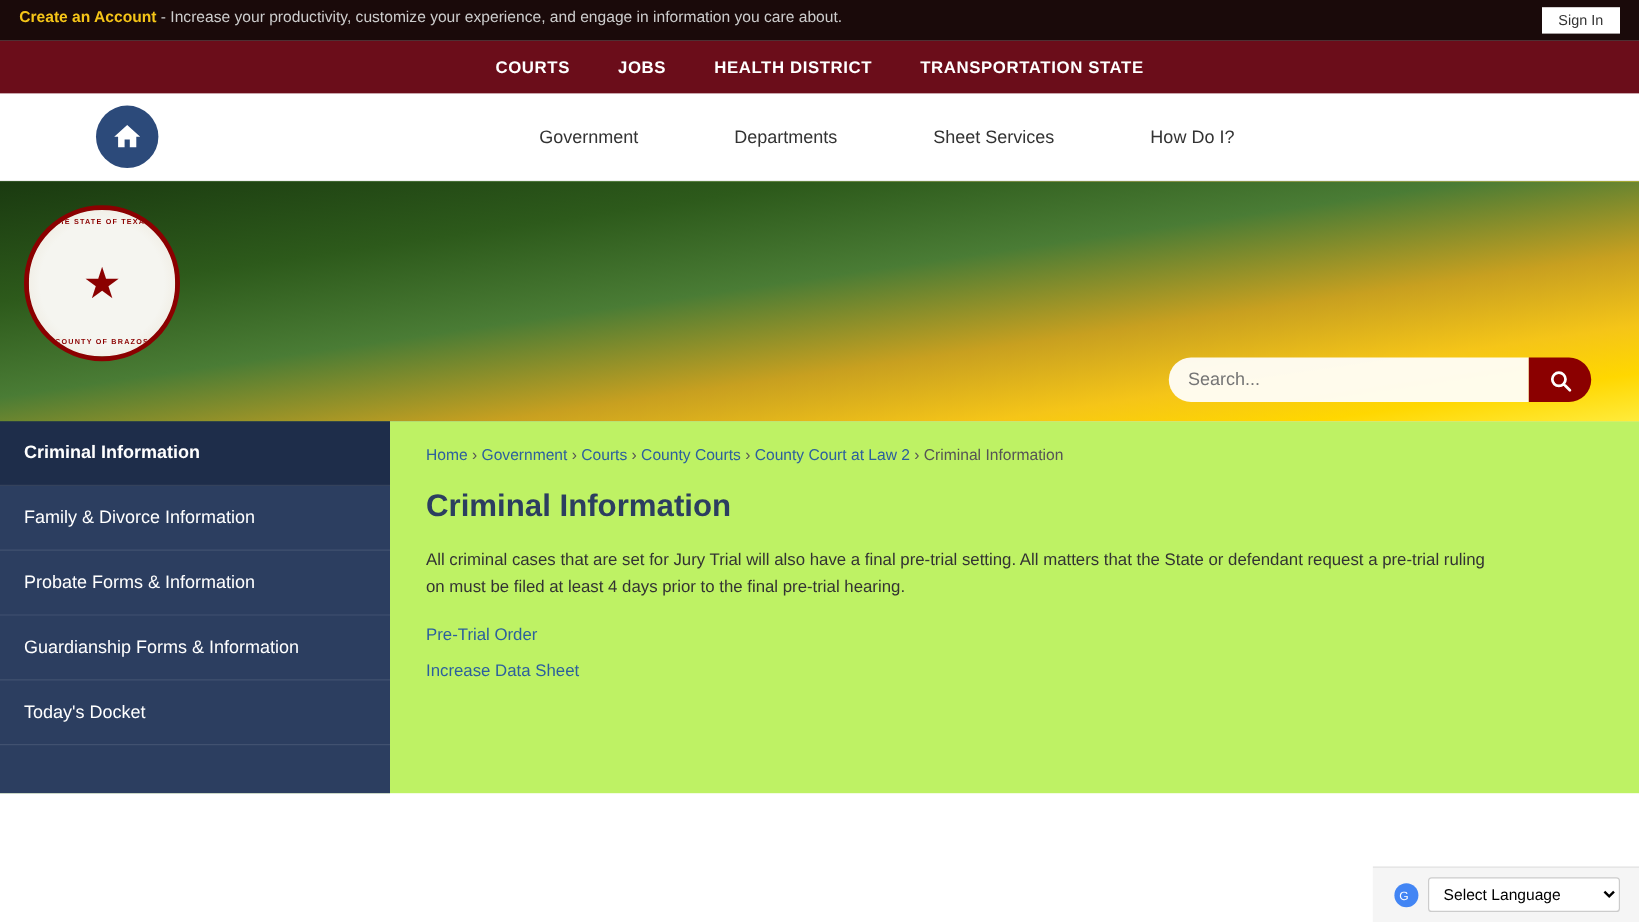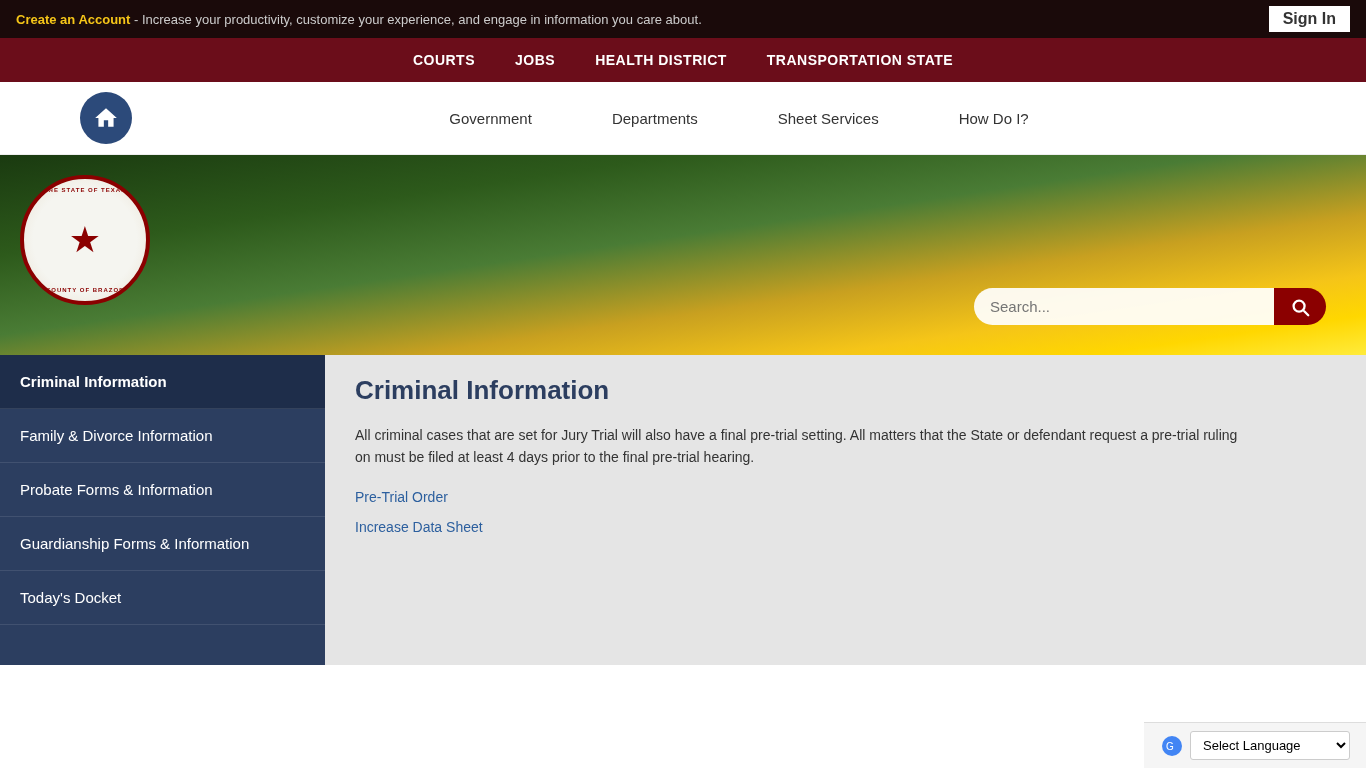--- a/index.html
+++ b/index.html
@@ -5,36 +5,35 @@
     * { margin: 0; padding: 0; box-sizing: border-box; }
     body { font-family: Arial, sans-serif; font-size: 14px; background: #fff; width: 1366px; min-height: 768px; overflow-x: hidden; }
 
     
     .top-banner {
       background: #1a0a0a;
       color: #ccc;
       padding: 6px 16px;
       font-size: 13px;
       display: flex;
-      align-items: center;
       justify-content: space-between;
     }
     .top-banner a {
       color: #f5c518;
       font-weight: bold;
       text-decoration: none;
     }
     .sign-in-btn {
       background: #fff;
       color: #333;
       border: none;
       padding: 4px 14px;
-      font-size: 16px;
-      cursor: pointer;
-      font-weight: bold;
+      font-size: 12px;
+      cursor: pointer;
+      font-weight: normal;
     }
 
     
     .quick-links {
       background: #6b0d1a;
       display: flex;
       justify-content: center;
       gap: 40px;
       padding: 14px 0;
     }
@@ -140,21 +139,21 @@
       color: #8b0000;
       font-weight: bold;
       white-space: nowrap;
       letter-spacing: 1px;
     }
 
     
     .search-wrap {
       position: absolute;
       right: 40px;
-      bottom: 30px;
+      bottom: 16px;
       display: flex;
       z-index: 10;
     }
     .search-input {
       width: 300px;
       padding: 10px 16px;
       font-size: 15px;
       border: none;
       outline: none;
       border-radius: 30px 0 0 30px;
@@ -170,21 +169,21 @@
       display: flex;
       align-items: center;
       justify-content: center;
     }
     .search-btn svg { width: 22px; height: 22px; fill: #fff; }
 
     
     .content-area {
       display: flex;
       min-height: 310px;
-      background: #e5e5e5;
+      background: #bef264;
     }
 
     
     .sidebar {
       width: 325px;
       background: #2c3e60;
       flex-shrink: 0;
     }
     .sidebar-item {
       display: block;
@@ -335,20 +334,33 @@
   <aside class="sidebar">
     <a class="sidebar-item active">Criminal Information</a>
     <a class="sidebar-item">Family &amp; Divorce Information</a>
     <a class="sidebar-item">Probate Forms &amp; Information</a>
     <a class="sidebar-item">Guardianship Forms &amp; Information</a>
     <a class="sidebar-item">Today's Docket</a>
   </aside>
 
   <main class="main-content">
 
+    <nav class="breadcrumb">
+      <a>Home</a>
+      <span> › </span>
+      <a>Government</a>
+      <span> › </span>
+      <a>Courts</a>
+      <span> › </span>
+      <a>County Courts</a>
+      <span> › </span>
+      <a>County Court at Law 2</a>
+      <span> › </span>
+      <span>Criminal Information</span>
+    </nav>
 
     <h1 class="page-title">Criminal Information</h1>
 
     <p class="body-text">All criminal cases that are set for Jury Trial will also have a final pre-trial setting. All matters that the State or defendant request a pre-trial ruling on must be filed at least 4 days prior to the final pre-trial hearing.</p>
 
     <a class="content-link">Pre-Trial Order</a>
     <a class="content-link">Increase Data Sheet</a>
   </main>
 </div>
 

